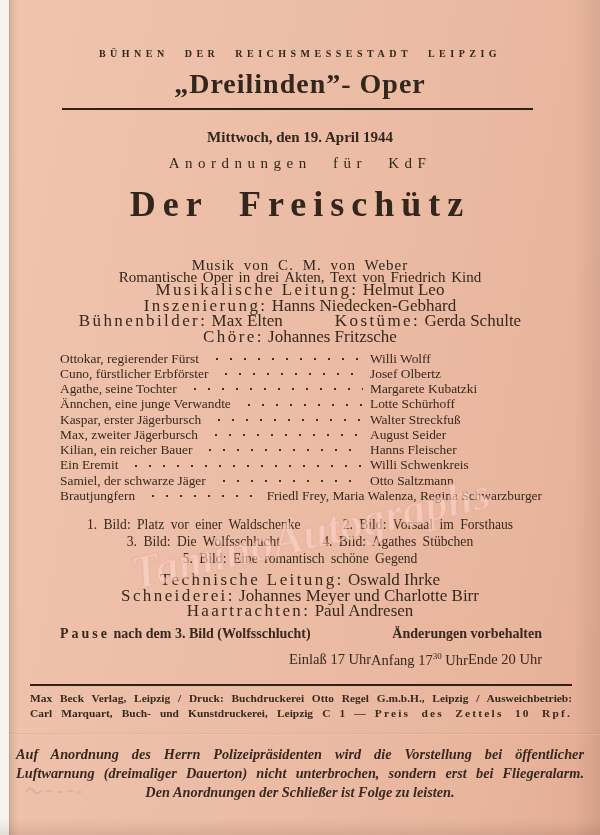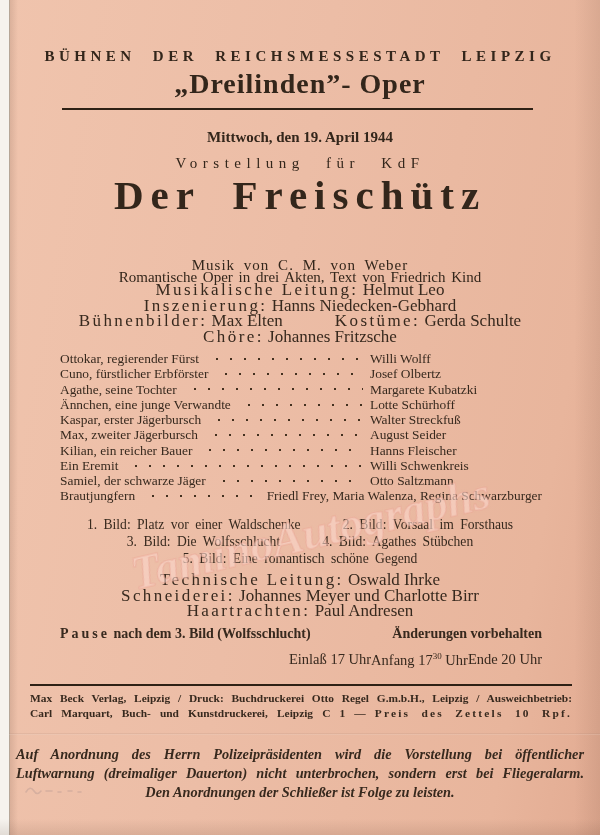--- a/index.html
+++ b/index.html
@@ -10,38 +10,38 @@
   .ctr{left:0;right:0;text-align:center;}
   .ink{color:#33261b;}
   
   #edge-left{left:0;top:0;bottom:0;width:9px;background:#f6f3ee;border-right:1px solid #b6a697;}
   #edge-shade{left:10px;top:0;bottom:0;width:8px;background:linear-gradient(90deg,rgba(90,60,45,.14),rgba(90,60,45,0));}
   #edge-right{right:0;top:0;bottom:0;width:26px;background:linear-gradient(270deg,rgba(80,50,35,.10),rgba(80,50,35,0));}
   #edge-bottom{left:0;right:0;bottom:0;height:16px;background:linear-gradient(0deg,rgba(80,50,35,.12),rgba(80,50,35,0));}
   #crease{left:9px;right:0;top:733px;height:2px;
     background:linear-gradient(180deg,rgba(130,80,60,.16),rgba(255,240,230,.25));}
   
-  #theater-line{top:48px;font-size:15px;font-weight:bold;letter-spacing:4.5px;word-spacing:9px;}
+  #theater-line{top:48px;font-size:10px;font-weight:bold;letter-spacing:4.5px;word-spacing:9px;}
   #venue-line{top:68px;font-size:28px;font-weight:bold;letter-spacing:1px;}
   .rule{height:2px;background:#2e2115;}
   #rule-top{top:108px;left:62px;width:471px;}
   #date-line{top:129px;font-size:15px;font-weight:bold;}
   #occasion-line{top:155px;font-size:15px;letter-spacing:5.5px;word-spacing:12px;}
   
-  #work-title{top:171px;font-size:41px;font-weight:bold;letter-spacing:7px;word-spacing:15px;}
+  #work-title{top:183px;font-size:36px;font-weight:bold;letter-spacing:7px;word-spacing:15px;}
   #work-sub1{top:239px;font-size:15px;word-spacing:2px;margin-top:30px;}
   #work-sub2{top:257px;font-size:15px;letter-spacing:1px;word-spacing:4px;}
   
   .credit-line{font-size:17px;line-height:15.6px;}
   .lbl{letter-spacing:2.4px;}
   #credits{top:282px;left:0;right:0;text-align:center;}
   #credit-row3{display:flex;justify-content:center;gap:52px;}
   
   #cast{top:351px;left:60px;right:58px;}
-  .cast-row{display:flex;align-items:flex-start;height:15.25px;font-size:13.4px;font-family:Liberation Serif, serif;}
+  .cast-row{display:flex;align-items:center;height:15.25px;font-size:13.4px;font-family:Liberation Serif, serif;}
   .cast-row .role{white-space:nowrap;}
   .cast-row .leader{flex:1;align-self:stretch;margin:0 7px;
     background-image:radial-gradient(circle,#43301f 1.15px,rgba(0,0,0,0) 1.35px);
     background-size:14px 14px;background-position:4px 72%;background-repeat:repeat-x;}
   .cast-row .name{width:172px;white-space:nowrap;}
   .cast-row.wide .name{width:auto;}
   
   #scenes{top:516px;left:0;right:0;text-align:center;font-size:13.6px;}
   .scene-line{display:flex;justify-content:center;gap:42px;line-height:17px;word-spacing:3px;}
   
@@ -79,21 +79,21 @@
   <div id="edge-shade" class="abs"></div>
   <div id="edge-right" class="abs"></div>
   <div id="edge-bottom" class="abs"></div>
   <div id="crease" class="abs"></div>
 
   <div id="theater-line" class="abs ctr ink">BÜHNEN DER REICHSMESSESTADT LEIPZIG</div>
   <div id="venue-line" class="abs ctr ink">„Dreilinden”- Oper</div>
   <div id="rule-top" class="abs rule"></div>
 
   <div id="date-line" class="abs ctr ink">Mittwoch, den 19. April 1944</div>
-  <div id="occasion-line" class="abs ctr ink">Vorstellung für KdF</div>
+  <div id="occasion-line" class="abs ctr ink">Anordnungen für KdF</div>
 
   <div id="work-title" class="abs ctr ink">Der Freischütz</div>
   <div id="work-sub1" class="abs ctr ink">Romantische Oper in drei Akten, Text von Friedrich Kind</div>
   <div id="work-sub2" class="abs ctr ink">Musik von C. M. von Weber</div>
 
   <div id="credits" class="abs">
     <div class="credit-line">
       <span class="lbl">Musikalische Leitung:</span>
       <span>Helmut Leo</span>
     </div>

